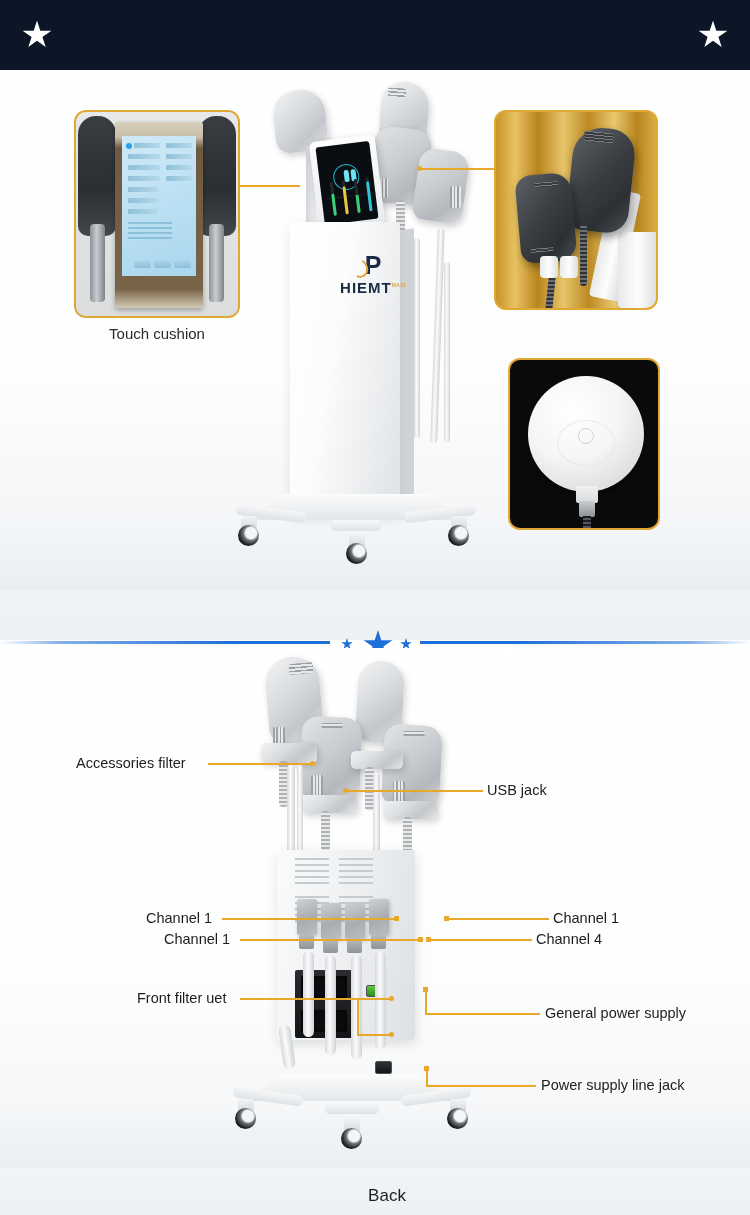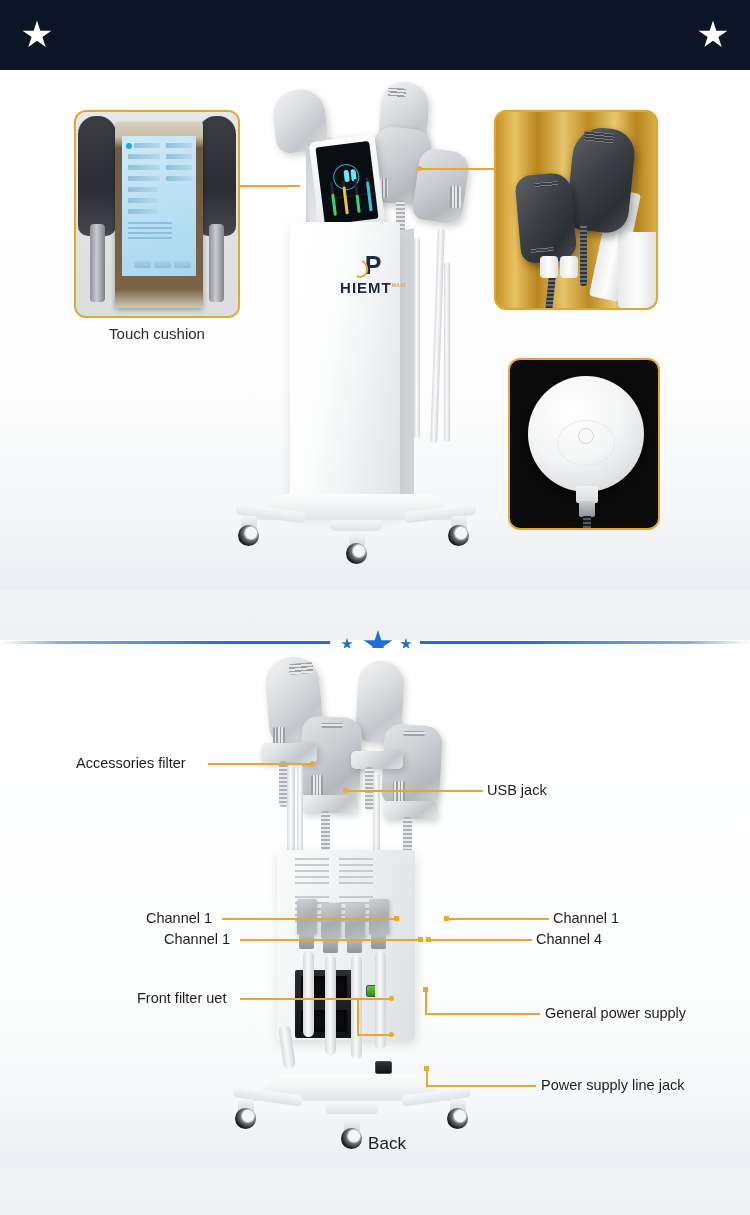--- a/index.html
+++ b/index.html
@@ -76,21 +76,21 @@
     background: linear-gradient(90deg,#c79327 0%,#e8c261 12%,#b9851d 26%,#e7c46a 42%,#bb8a23 58%,#e9c86e 74%,#b8851e 88%,#d9ad45 100%); }
   #cap-handle { left: 478px; top: 316px; width: 200px; }
 
   
   #co-seat { left: 508px; top: 358px; width: 152px; height: 172px; background: #0b0b0b; }
   #cap-seat { left: 490px; top: 536px; width: 190px; }
 
   .front-label { position: absolute; left: 0; width: 750px; text-align: center;
     font-size: 17px; color: #1d1d1d; }
   #lbl-front { top: 607px; }
-  #lbl-back  { top: 1134px; padding-left: 24px; }
+  #lbl-back  { top: 1186px; padding-left: 24px; }
 
   
   .ts-wrap { position: absolute; inset: 0; background:
      linear-gradient(180deg,#e7e8e9 0%,#dcdddd 100%); }
   .ts-sidehandle { position: absolute; top: 4px; width: 38px; height: 120px;
      background: linear-gradient(180deg,#3a3d42 0%,#2b2e33 60%,#44474c 100%);
      border-radius: 18px 18px 10px 10px; }
   .ts-sidehandle.l { left: 2px; }
   .ts-sidehandle.r { right: 2px; }
   .ts-stem { position: absolute; top: 112px; width: 15px; height: 78px;

